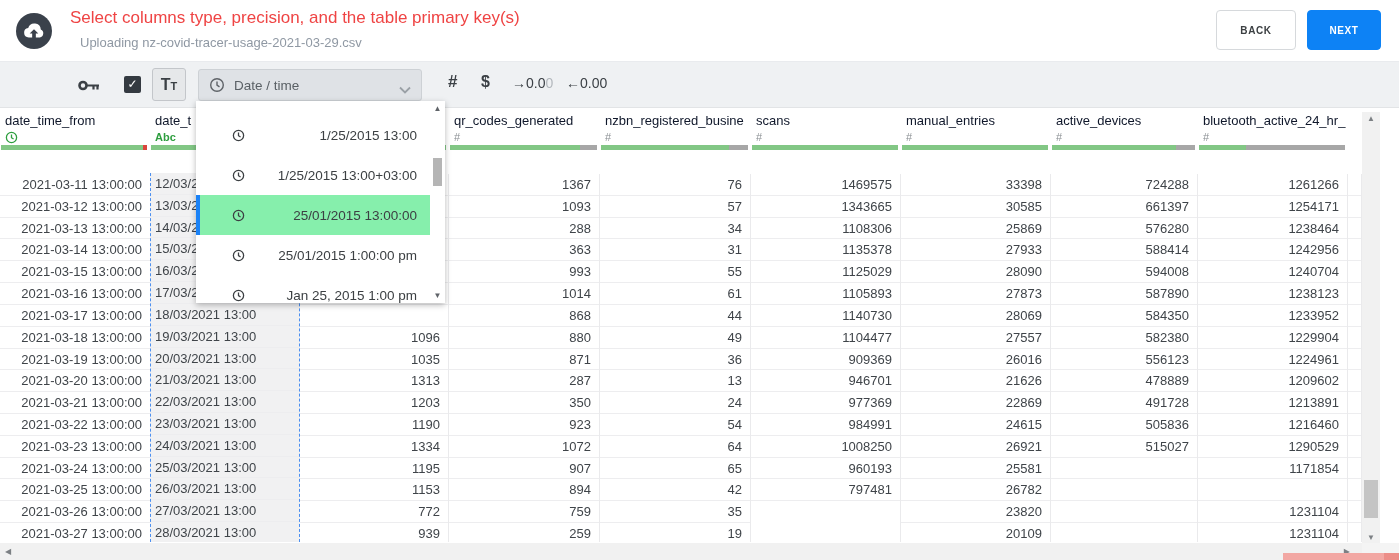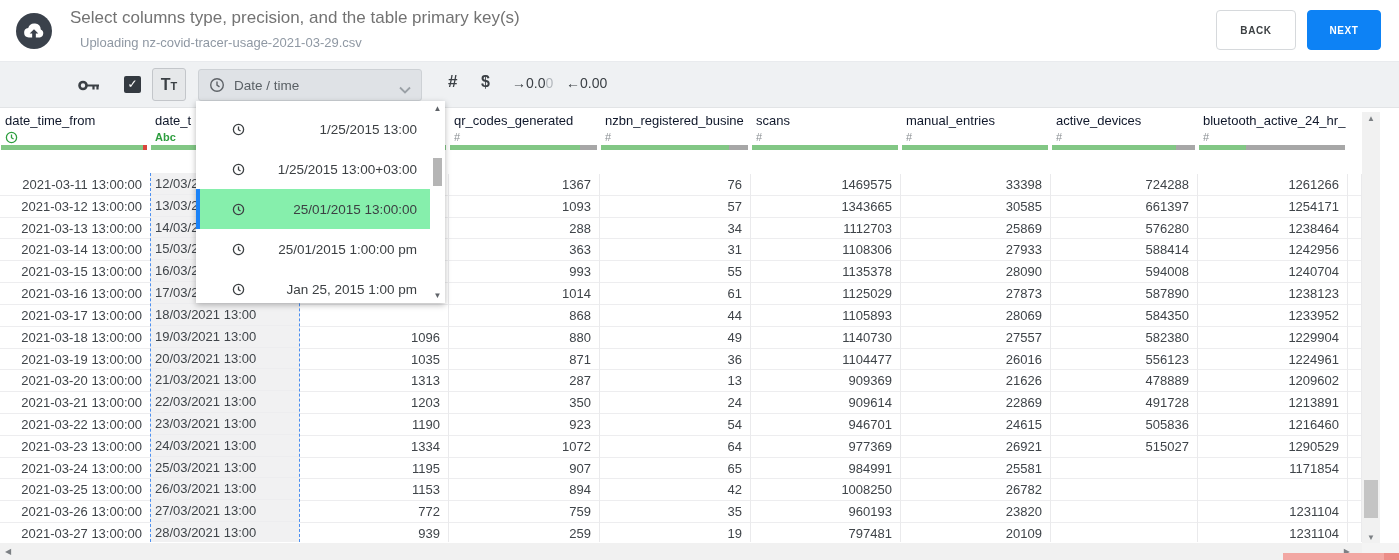--- a/index.html
+++ b/index.html
@@ -3,21 +3,21 @@
 <meta charset="utf-8">
 <style>
   html,body{margin:0;padding:0;}
   body{width:1399px;height:560px;overflow:hidden;background:#fff;
        font-family:"Liberation Sans",sans-serif;position:relative;}
   
   .app-header{position:absolute;left:0;top:0;width:1399px;height:61px;background:#fff;
               border-bottom:1px solid #e9ebee;z-index:5;}
   .upload-badge{position:absolute;left:16px;top:13px;width:36px;height:36px;border-radius:50%;
                 background:#3a414b;display:flex;align-items:center;justify-content:center;}
-  .page-title{position:absolute;left:70px;top:8px;font-size:17px;color:#737373;text-align:right;}
+  .page-title{position:absolute;left:70px;top:8px;font-size:17px;color:#ef4444;text-align:right;}
   .page-subtitle{position:absolute;left:70px;top:35px;font-size:13px;color:#8f98a3;margin-left:10px;}
   .btn{position:absolute;top:10px;height:40px;border-radius:4px;font-size:10px;font-weight:bold;
        letter-spacing:.6px;display:flex;align-items:center;justify-content:center;cursor:pointer;box-sizing:border-box;}
   .btn-back{left:1216px;width:80px;background:#fff;border:1px solid #d6d9dc;color:#3c4043;}
   .btn-next{left:1307px;width:74px;background:#0d82f5;border:1px solid #0d82f5;color:#fff;}
   
   .toolbar{position:absolute;left:0;top:61px;width:1399px;height:46px;background:#eff1f3;
            border-bottom:1px solid #e2e4e6;z-index:4;}
   .tb-item{position:absolute;color:#3b4045;}
   .tb-key{left:78px;top:17px;}
@@ -54,21 +54,21 @@
   .cell{height:21.82px;line-height:21.82px;box-sizing:border-box;border-bottom:1px solid #ededef;
         font-size:13px;color:#3f4449;white-space:nowrap;overflow:hidden;padding:0 8px 0 5px;}
   .cell.r{text-align:right;}
   .cell.l{text-align:left;padding-left:4px;}
   .cell.trail{height:20px;border-bottom:none;}
   .err-tri{position:absolute;left:0;top:372px;width:0;height:0;
            border-top:11px solid #b23b36;border-right:13px solid transparent;}
   
   .menu{position:absolute;left:196px;top:101px;width:249px;height:202px;background:#fff;z-index:40;
         box-shadow:0 2px 6px rgba(0,0,0,.28);}
-  .menu-items{position:absolute;left:0;top:8px;right:15px;}
+  .menu-items{position:absolute;left:0;top:14px;right:15px;}
   .menu-item{height:40px;display:flex;align-items:center;cursor:pointer;position:relative;
              font-size:13.5px;color:#3c4043;}
   .menu-item .mi-icon{margin-left:36px;display:flex;}
   .menu-item .mi-label{flex:1;text-align:right;padding-right:13px;white-space:nowrap;}
   .menu-item.sel{background:#86efac;}
   .menu-item.sel::before{content:"";position:absolute;left:0;top:0;bottom:0;width:4px;background:#1a82f7;}
   .menu-sb{position:absolute;right:0;top:0;bottom:0;width:15px;background:#fff;}
   .menu-sb .arr{position:absolute;left:0;width:15px;text-align:center;font-size:8px;color:#5f6368;}
   .menu-sb .thumb{position:absolute;left:3px;width:9px;top:57px;height:28px;background:#b5b5b5;}
   
@@ -273,29 +273,27 @@
     </div>
     <div class="col" style="left: 751px; width: 150px;">
       <div class="col-name">scans</div>
       <div class="col-type num">#</div>
       <div class="col-bar">
         <span style="width: 100%; background: rgb(130, 199, 133);"></span>
       </div>
       <div class="col-body">
         <div class="cell r">1469575</div>
         <div class="cell r">1343665</div>
-        <div class="cell r">1112703</div>
         <div class="cell r">1108306</div>
         <div class="cell r">1135378</div>
         <div class="cell r">1125029</div>
         <div class="cell r">1105893</div>
         <div class="cell r">1140730</div>
         <div class="cell r">1104477</div>
         <div class="cell r">909369</div>
-        <div class="cell r">909614</div>
         <div class="cell r">946701</div>
         <div class="cell r">977369</div>
         <div class="cell r">984991</div>
         <div class="cell r">1008250</div>
         <div class="cell r">960193</div>
         <div class="cell r">797481</div>
         <div class="cell trail"></div>
       </div>
     </div>
     <div class="col" style="left: 901px; width: 150px;">

